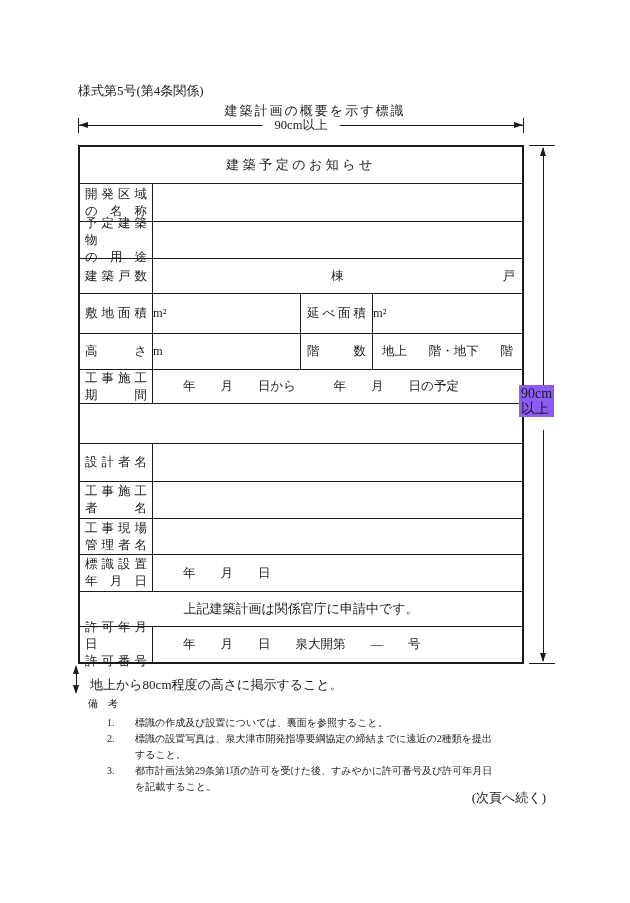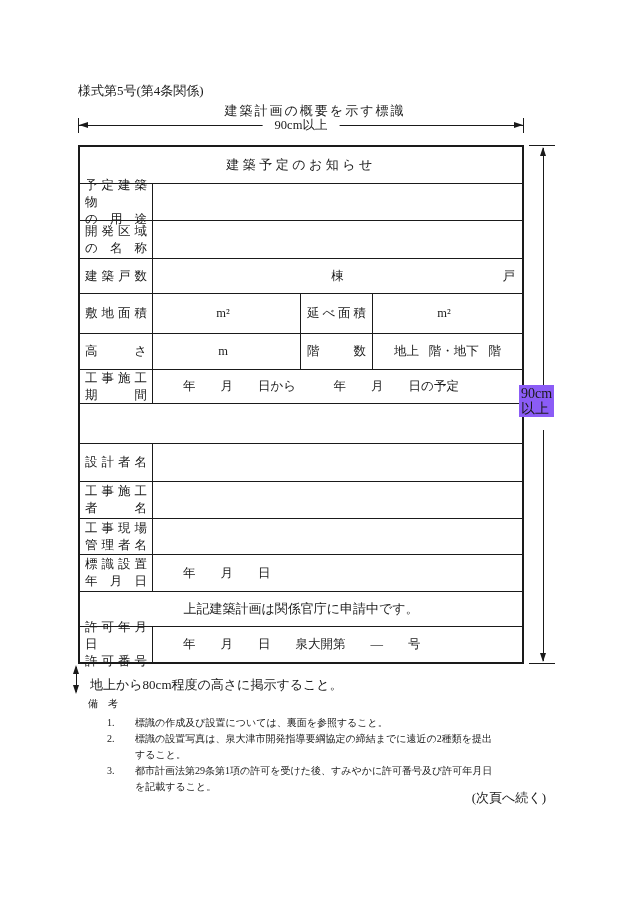--- a/index.html
+++ b/index.html
@@ -31,28 +31,28 @@
   
   .board { left:78px; top:145px; width:446px; height:519px;
            border:2px solid #1a1a1a; display:flex; flex-direction:column; }
   .trow { display:flex; border-top:1px solid #1a1a1a; }
   .trow:first-child { border-top:none; }
   .c { position:relative; display:flex; align-items:center; font-size:12.5px; }
   .c + .c { border-left:1px solid #1a1a1a; }
   .c-label { width:72px; flex:none; flex-direction:column; justify-content:center; padding:0 5px; }
   .jline { width:100%; text-align:justify; text-align-last:justify; line-height:17px; }
   .c-fill { flex:1; }
-  .c-right { justify-content:center; padding-right:7px; }
+  .c-right { justify-content:flex-start; padding-right:7px; }
   .c-sub { width:72px; flex:none; flex-direction:column; justify-content:center; padding:0 6px; }
   .c-w148 { width:148px; flex:none; }
   .c-title { flex:1; justify-content:center; font-size:13px; letter-spacing:3.5px; }
   .c-footer { flex:1; justify-content:center; font-size:13px; }
   .c-units span.uc { position:absolute; left:50%; top:50%; transform:translate(-50%,-50%); }
   .c-units span.ur { position:absolute; right:7px; top:50%; transform:translateY(-50%); }
-  .c-floors { flex:1; justify-content:space-between; padding:0 21px; }
+  .c-floors { flex:1; justify-content:space-between; padding:0 9px; }
   .c-indent { flex:1; padding-left:30px; white-space:nowrap; }
 
   
   .dim-v { left:518px; top:145px; width:38px; height:519px; }
   .dim-v .tick { position:absolute; left:11px; width:26px; height:1px; background:#1a1a1a; }
   .dim-v .tick.t { top:0; } .dim-v .tick.b { bottom:0; }
   .dim-v .seg { position:absolute; left:25px; width:1px; background:#1a1a1a; }
   .dim-v .seg.top { top:3px; height:237px; }
   .dim-v .seg.bot { top:285px; height:231px; }
   .dim-v .ah { position:absolute; left:22px; width:0; height:0;
@@ -93,32 +93,32 @@
   <div class="ah r"></div>
   <span class="lbl">90cm以上</span>
 </div>
 
 <div class="abs board">
 
   <div class="trow" style="height:36px">
     <div class="c c-title">建築予定のお知らせ</div>
   </div>
 
+  <div class="trow" style="height:38px">
+    <div class="c c-label">
+      <div class="jline">開発区域</div>
+      <div class="jline">の名称</div>
+    </div>
+    <div class="c c-fill"></div>
+  </div>
+
   <div class="trow" style="height:37px">
     <div class="c c-label">
       <div class="jline">予定建築物</div>
       <div class="jline">の用途</div>
-    </div>
-    <div class="c c-fill"></div>
-  </div>
-
-  <div class="trow" style="height:38px">
-    <div class="c c-label">
-      <div class="jline">開発区域</div>
-      <div class="jline">の名称</div>
     </div>
     <div class="c c-fill"></div>
   </div>
 
   <div class="trow" style="height:35px">
     <div class="c c-label">
       <div class="jline">建築戸数</div>
     </div>
     <div class="c c-fill c-units">
       <span class="uc">棟</span>

